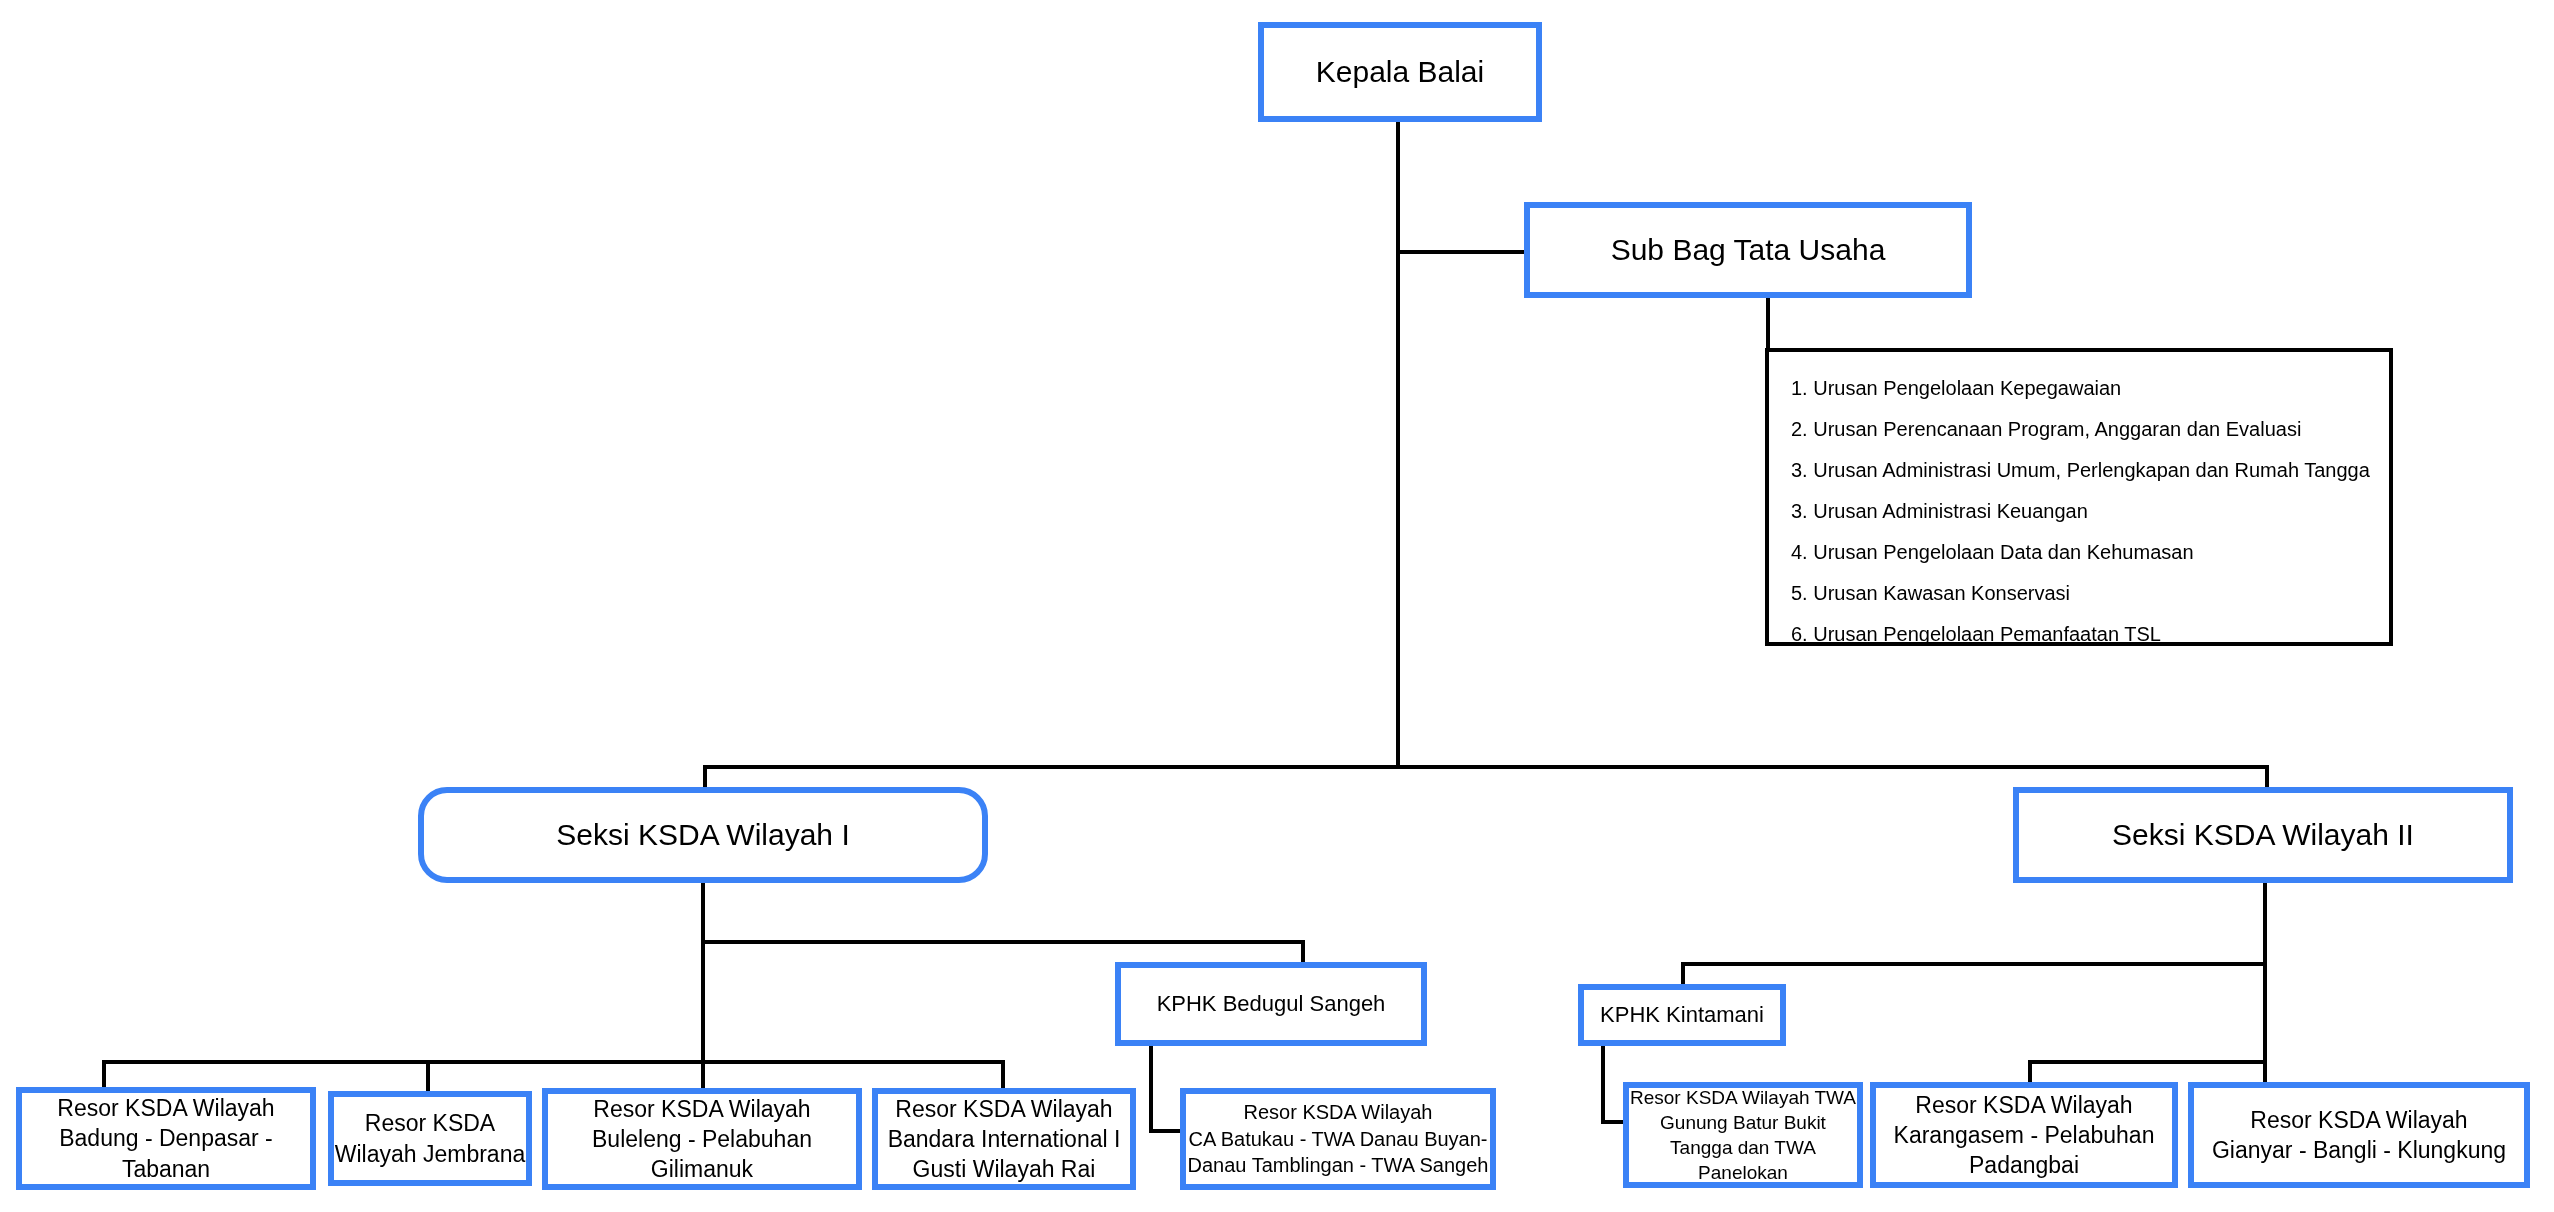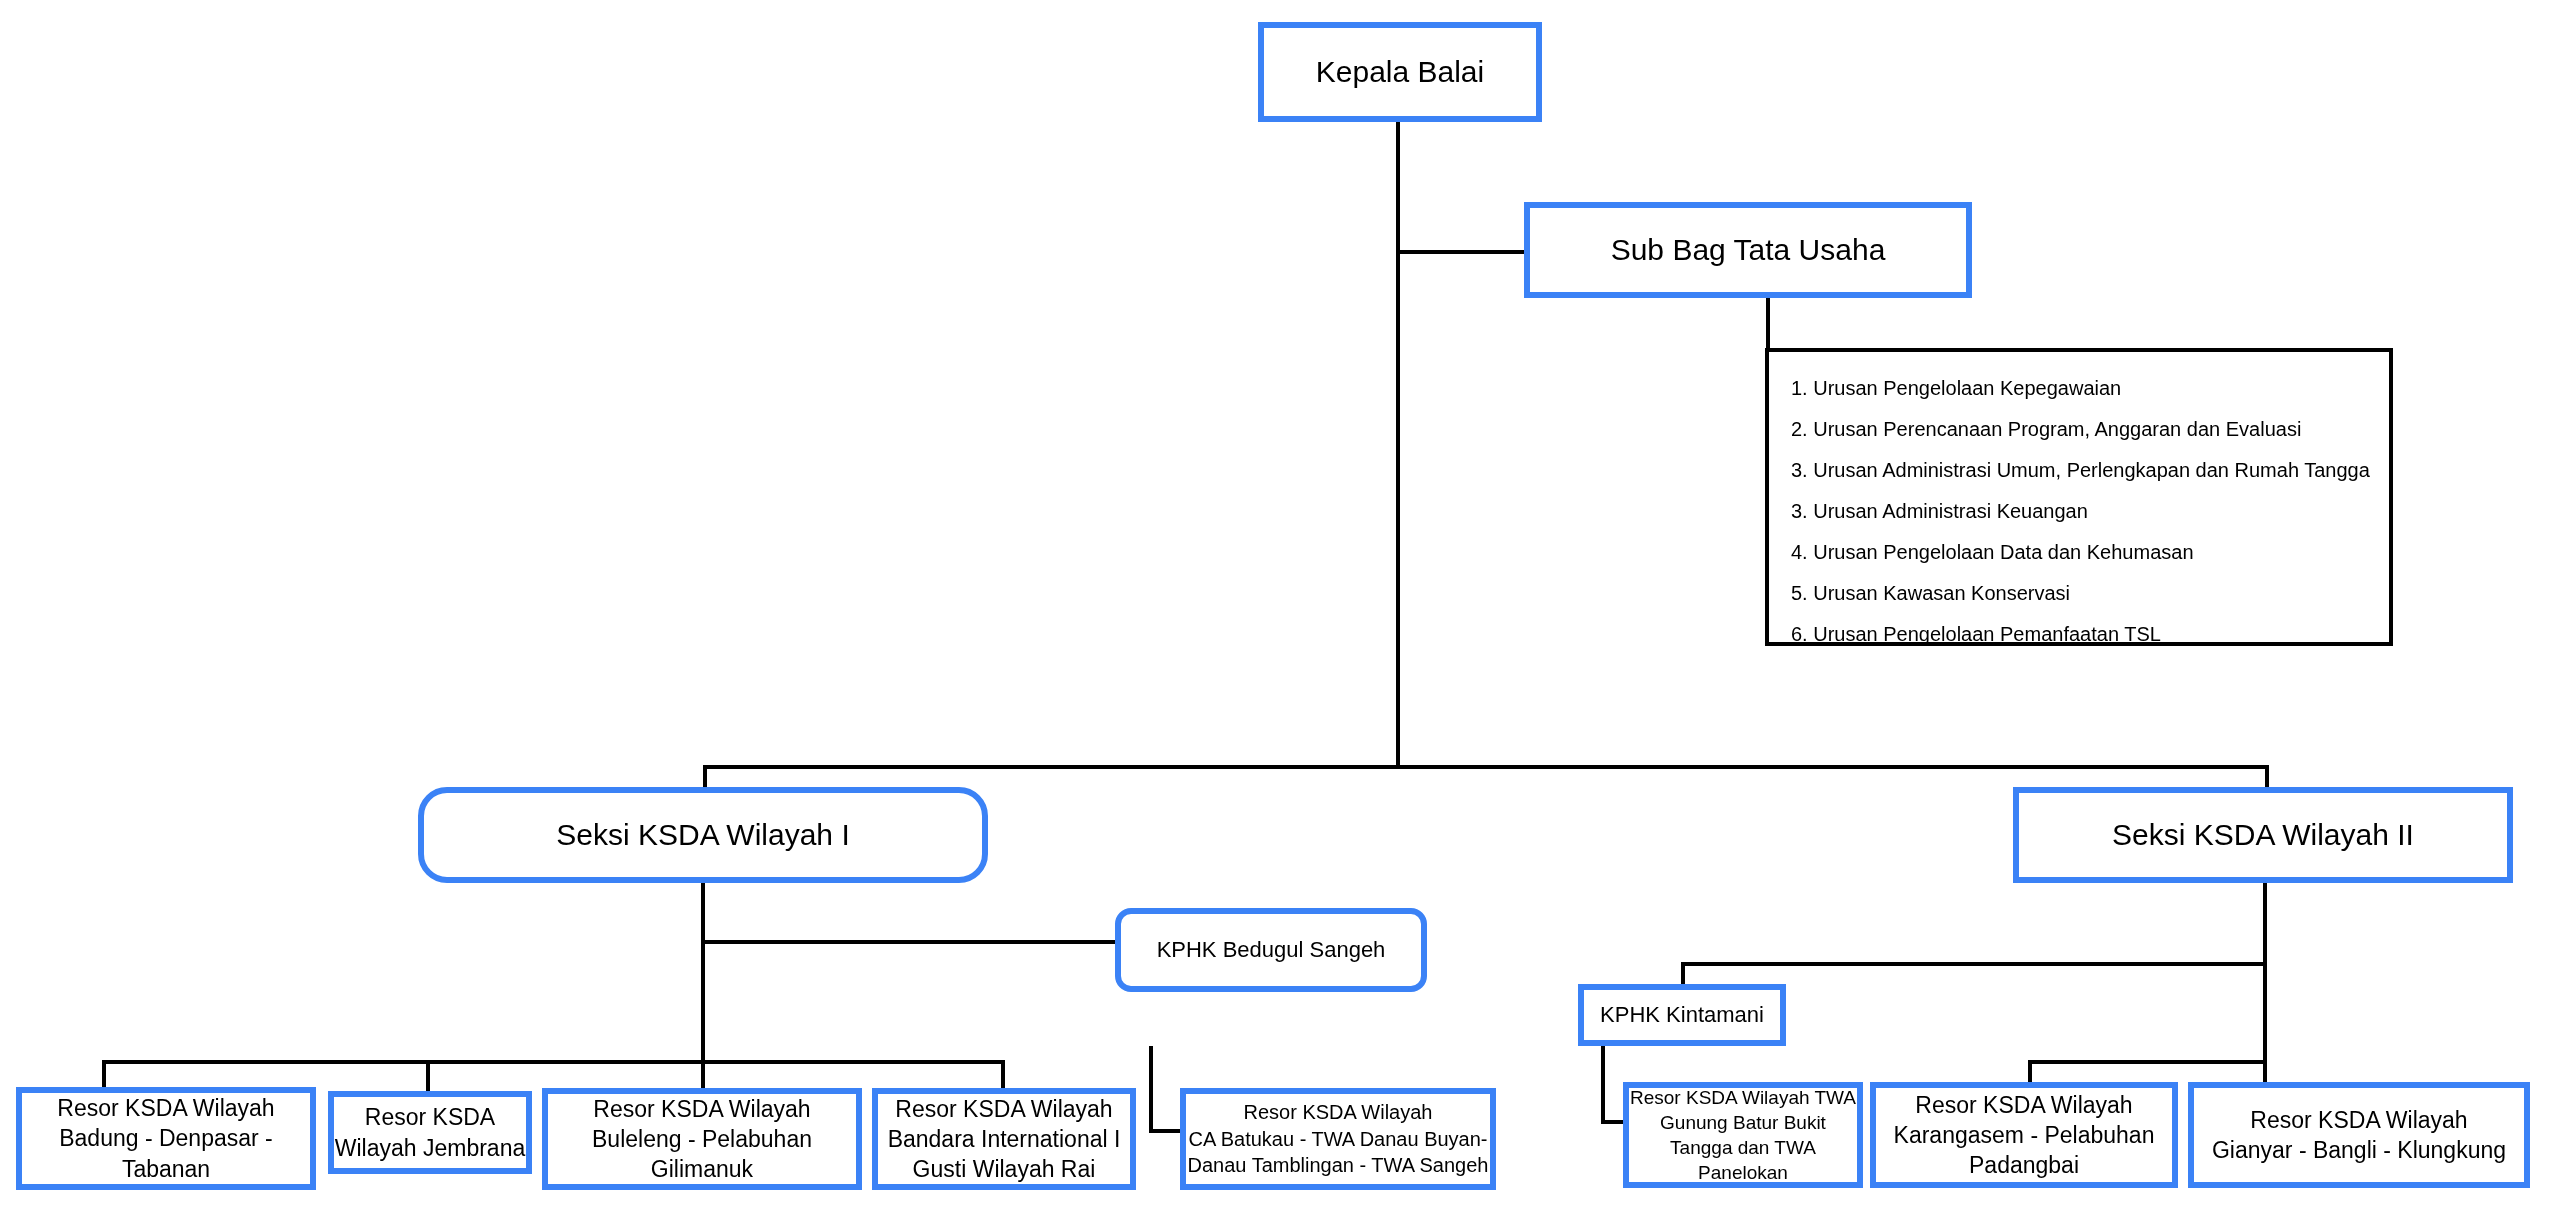--- a/index.html
+++ b/index.html
@@ -132,35 +132,35 @@
   </div>
 
   <div class="node lvl3" style="left:418px; top:787px; width:570px; height:96px;border-radius:29px;">
     <span class="ln">Seksi KSDA Wilayah I</span>
   </div>
 
   <div class="node lvl3" style="left:2013px; top:787px; width:500px; height:96px;">
     <span class="ln">Seksi KSDA Wilayah II</span>
   </div>
 
-  <div class="node kphk" style="left:1115px; top:908px; width:312px; height:84px;border-radius:16px;">
+  <div class="node kphk" style="left:1115px; top:962px; width:312px; height:84px;">
     <span class="ln">KPHK Bedugul Sangeh</span>
   </div>
 
   <div class="node kphk" style="left:1578px; top:984px; width:208px; height:62px;">
     <span class="ln">KPHK Kintamani</span>
   </div>
 
   <div class="node resor" style="left:16px; top:1087px; width:300px; height:103px;">
     <span class="ln">Resor KSDA Wilayah</span>
     <span class="ln">Badung - Denpasar -</span>
     <span class="ln">Tabanan</span>
   </div>
 
-  <div class="node resor" style="left:328px; top:1091px; width:204px; height:83px;">
+  <div class="node resor" style="left:328px; top:1091px; width:204px; height:95px;">
     <span class="ln">Resor KSDA</span>
     <span class="ln">Wilayah Jembrana</span>
   </div>
 
   <div class="node resor" style="left:542px; top:1088px; width:320px; height:102px;">
     <span class="ln">Resor KSDA Wilayah</span>
     <span class="ln">Buleleng - Pelabuhan</span>
     <span class="ln">Gilimanuk</span>
   </div>
 

